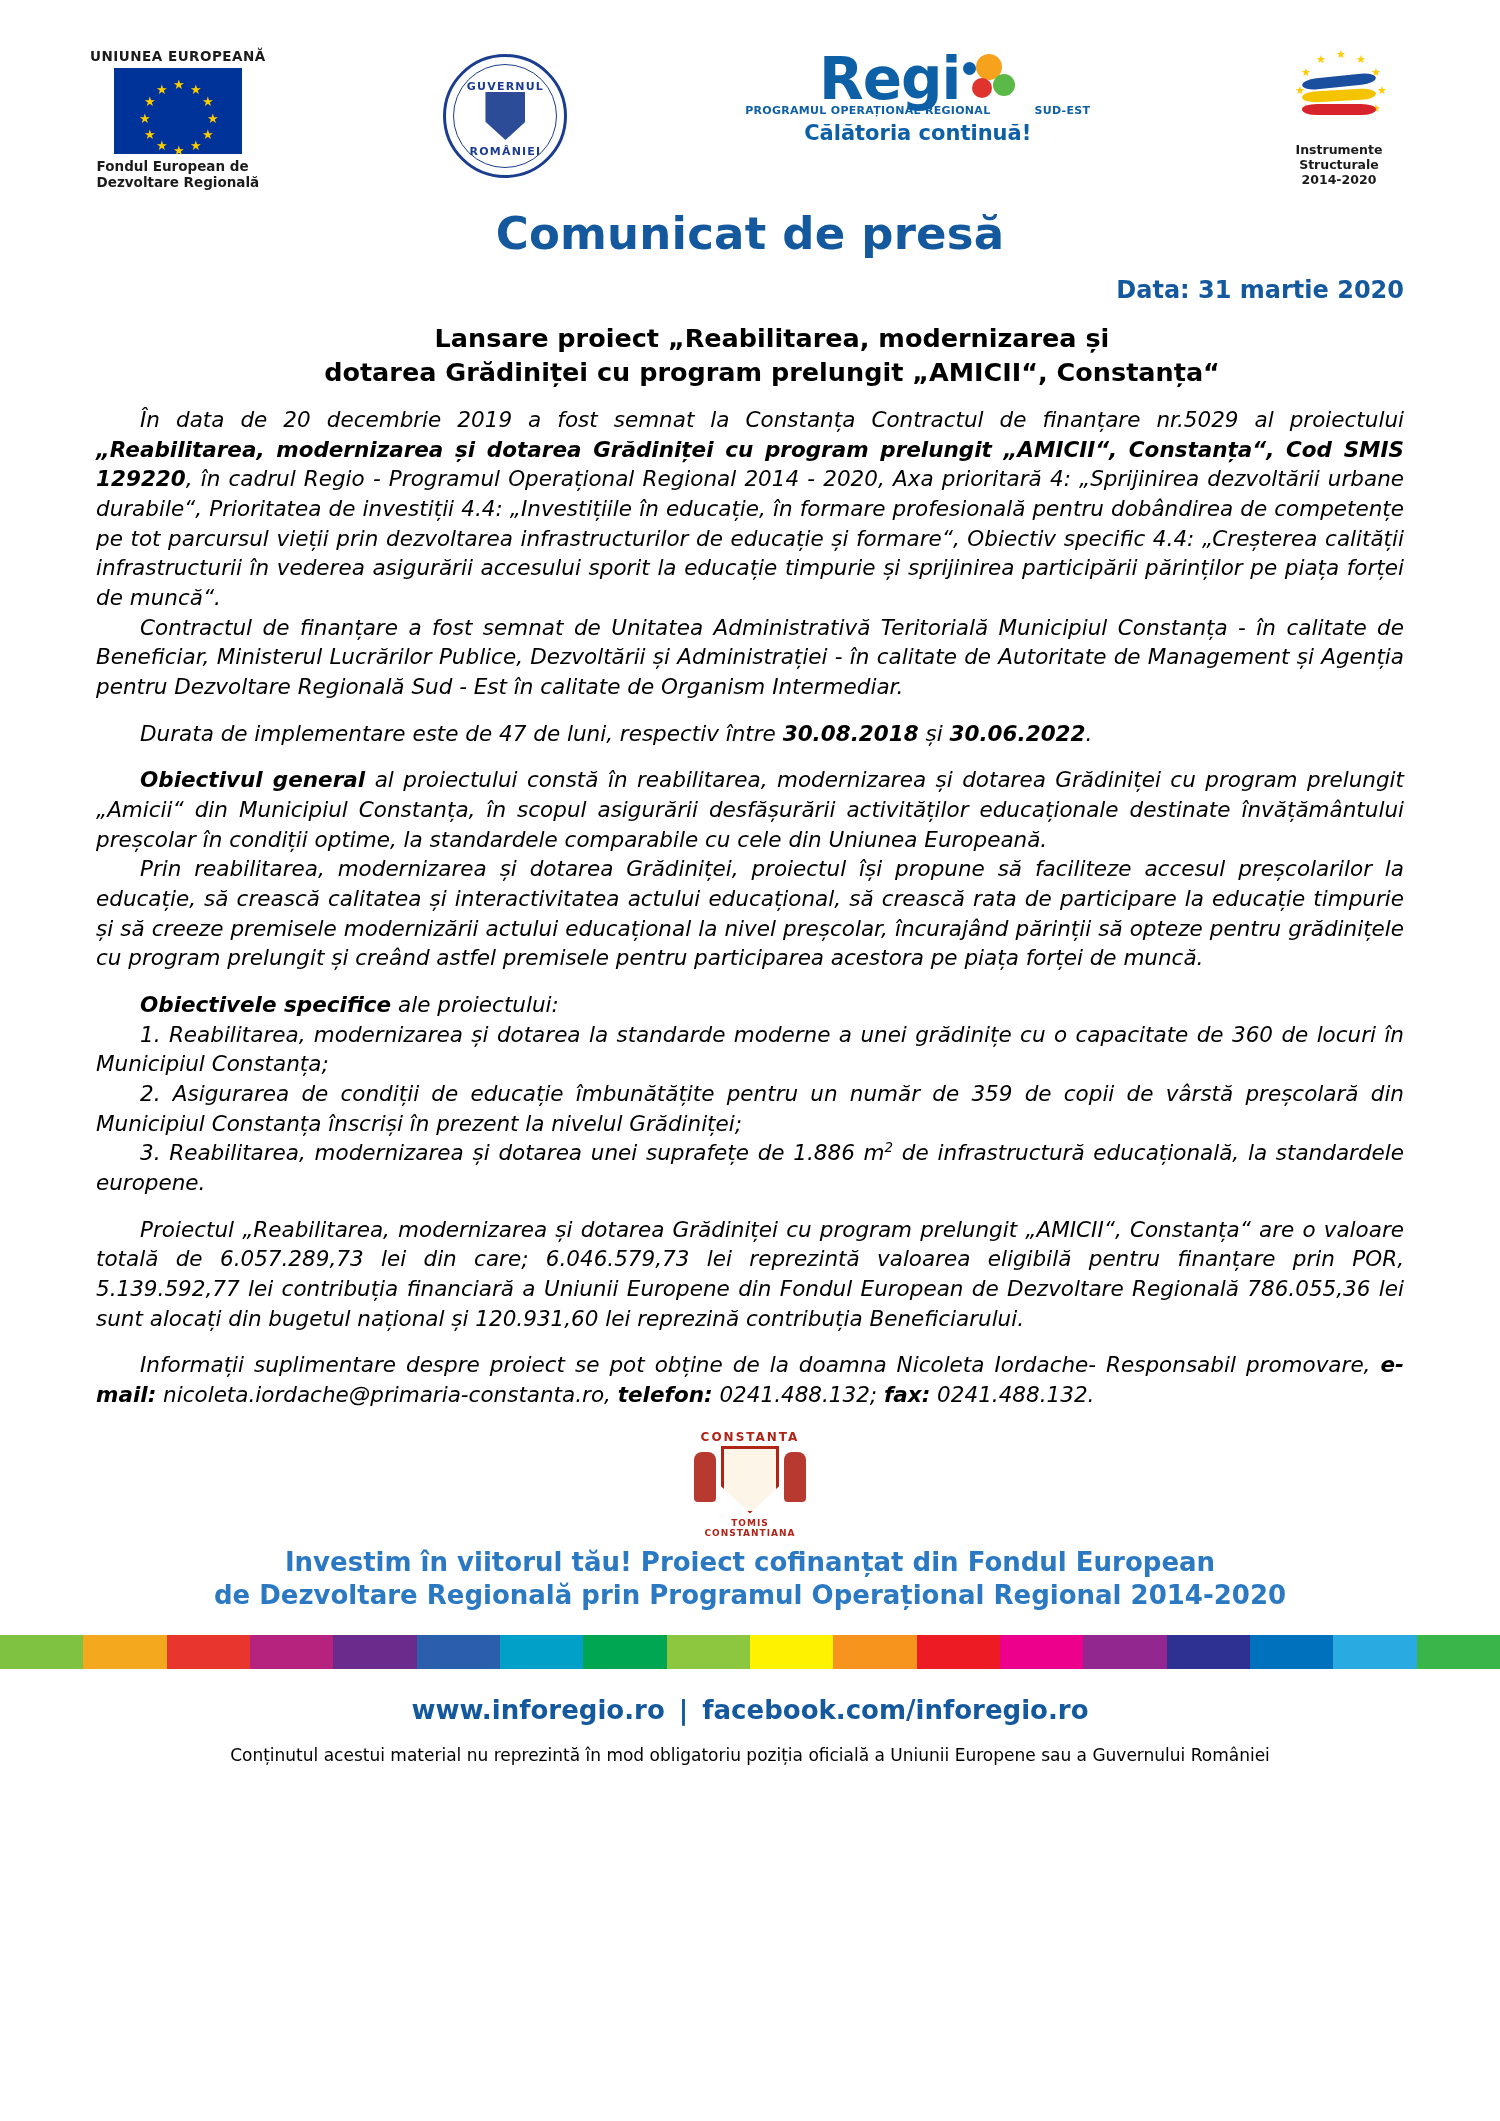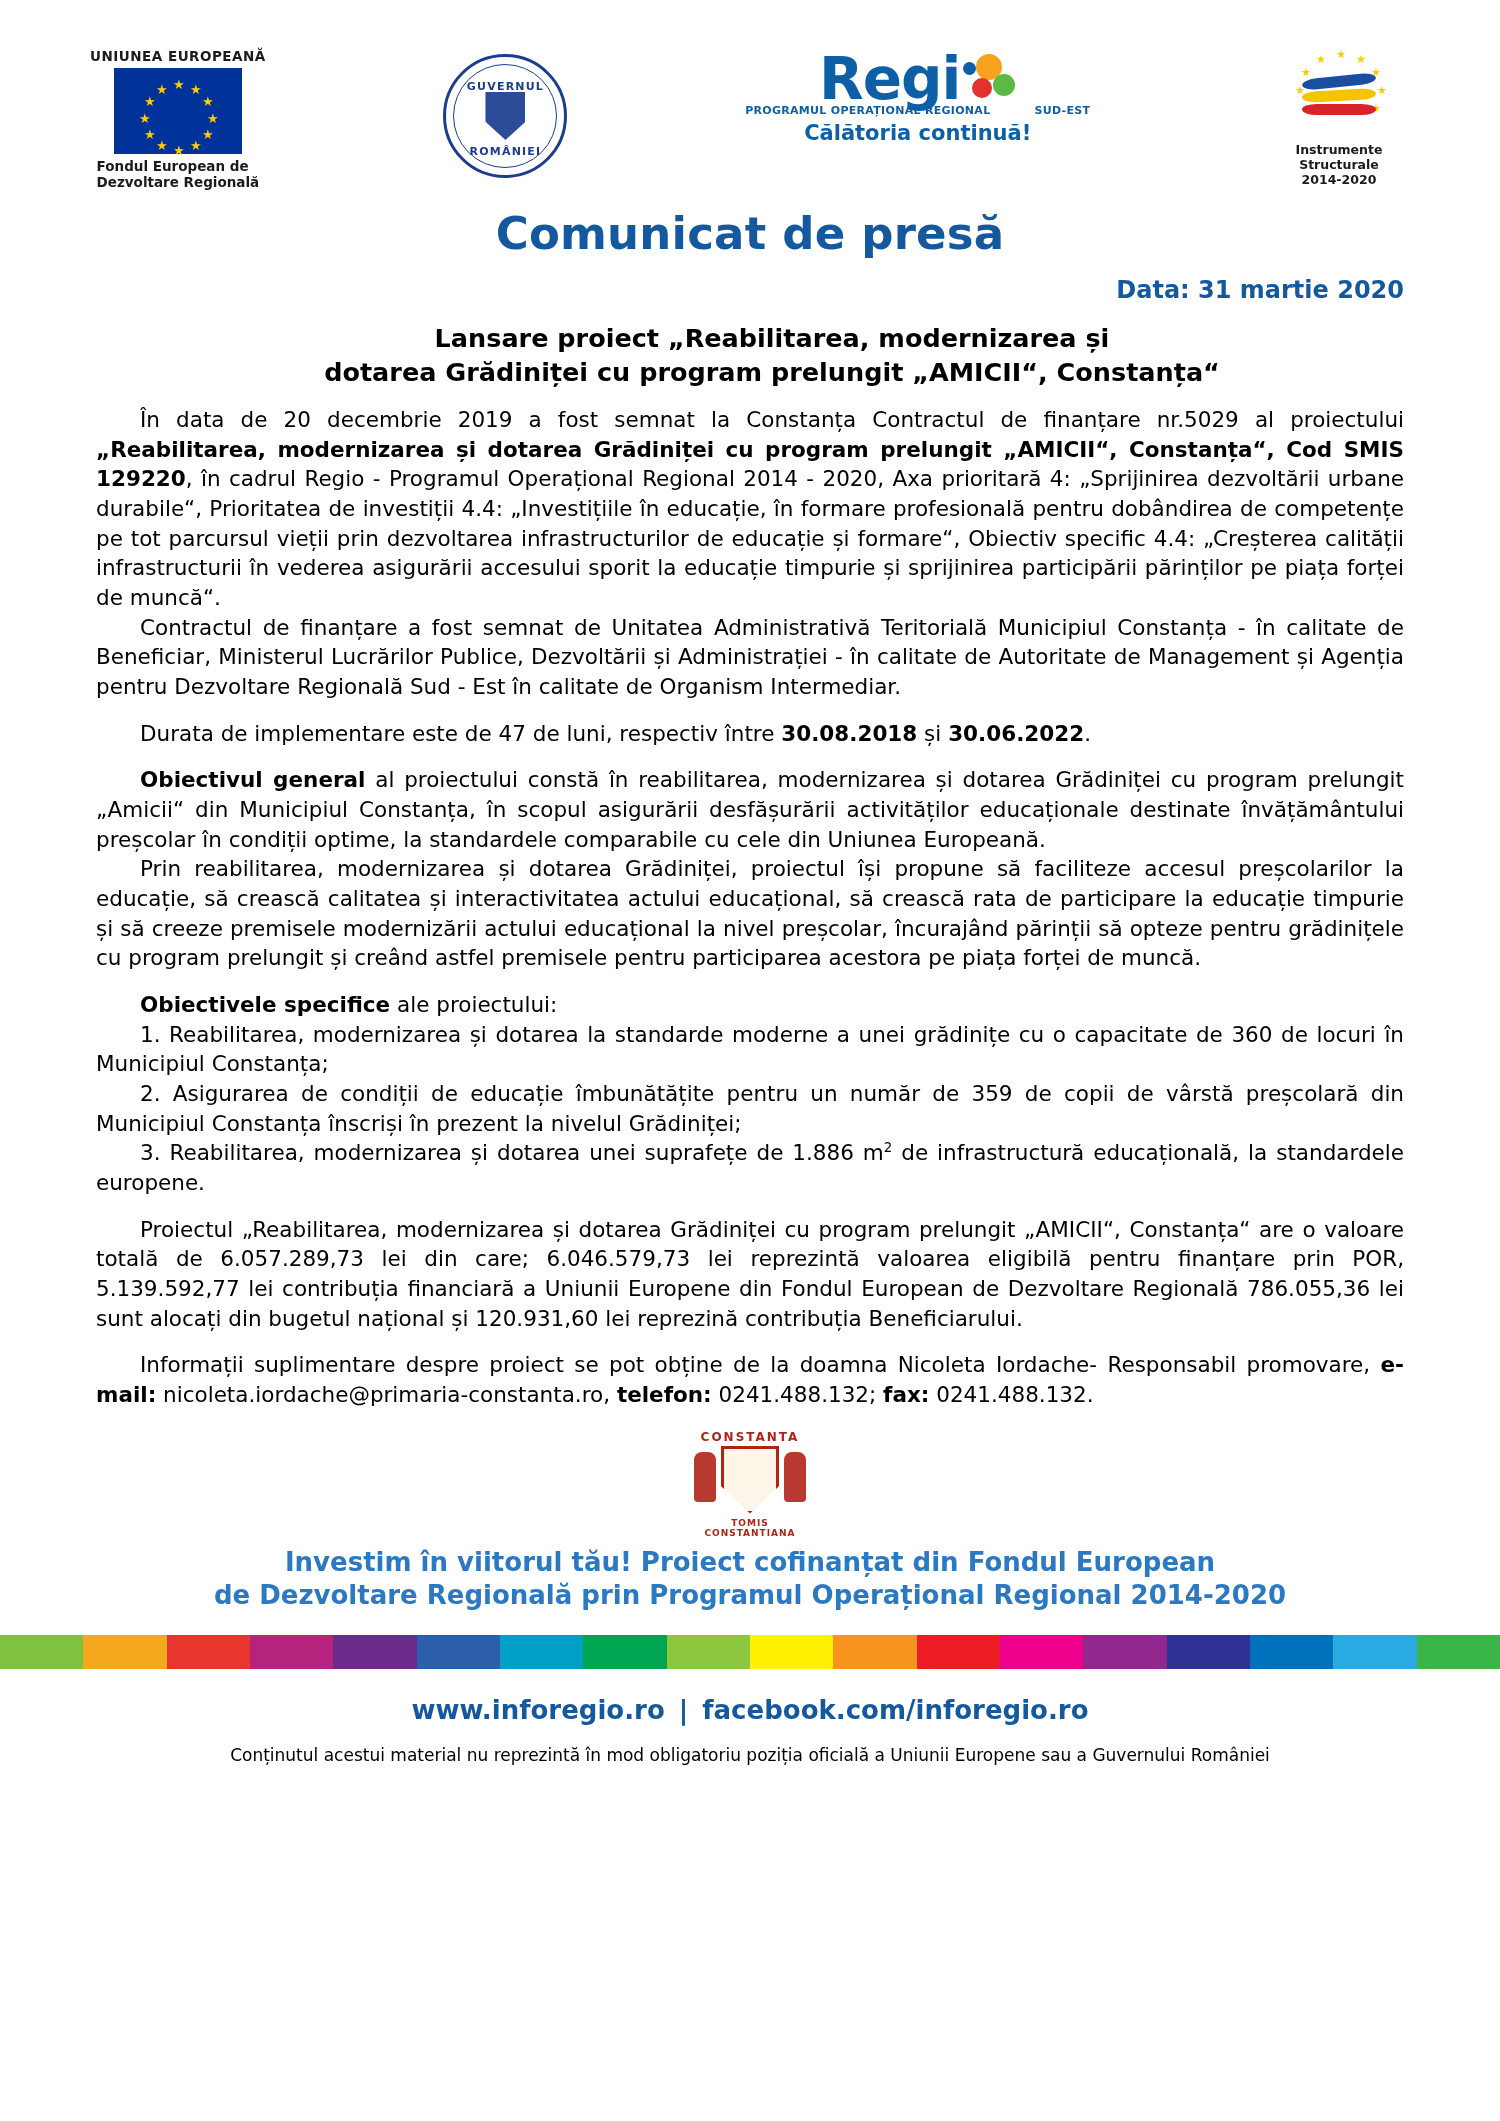--- a/index.html
+++ b/index.html
@@ -215,20 +215,21 @@
     margin-top: 16px;
     font-size: 21.5px;
     line-height: 1.38;
     text-align: justify;
     text-justify: inter-word;
     color: #000;
   }
   .body p {
     margin: 0 0 0 0;
     text-indent: 44px;
+    font-style: italic;
   }
   .body p.spaced {
     margin-top: 17px;
   }
   b { font-weight: bold; }
   sup { font-size: .62em; vertical-align: super; }
 
   
   .crest-wrap {
     display: flex;

